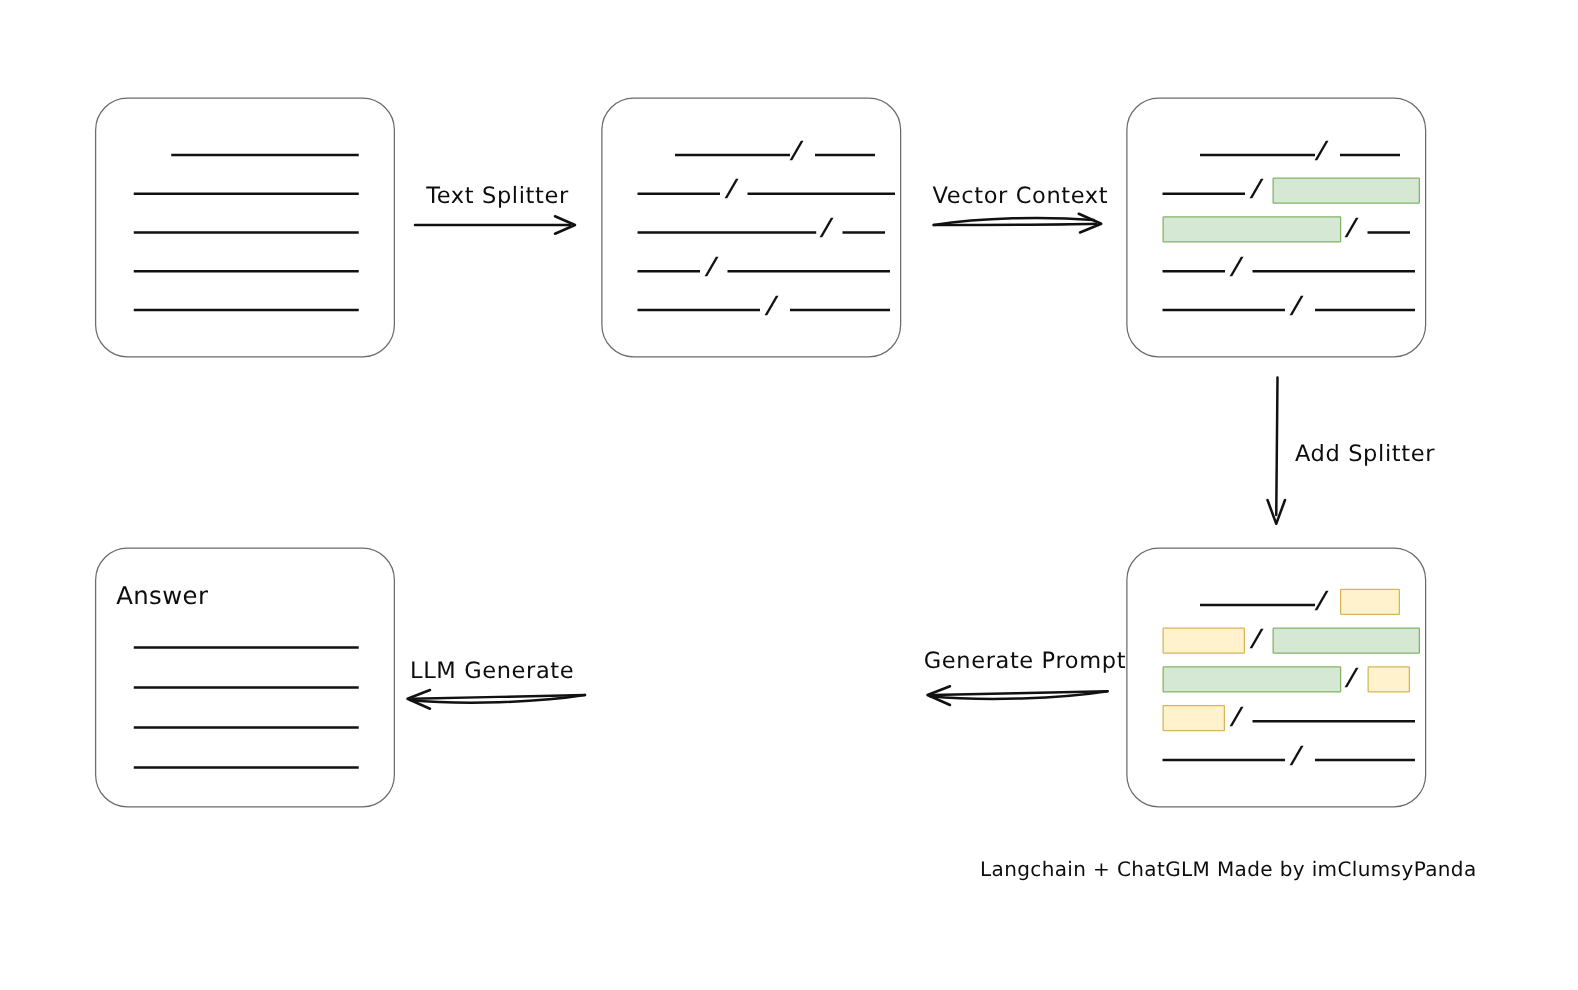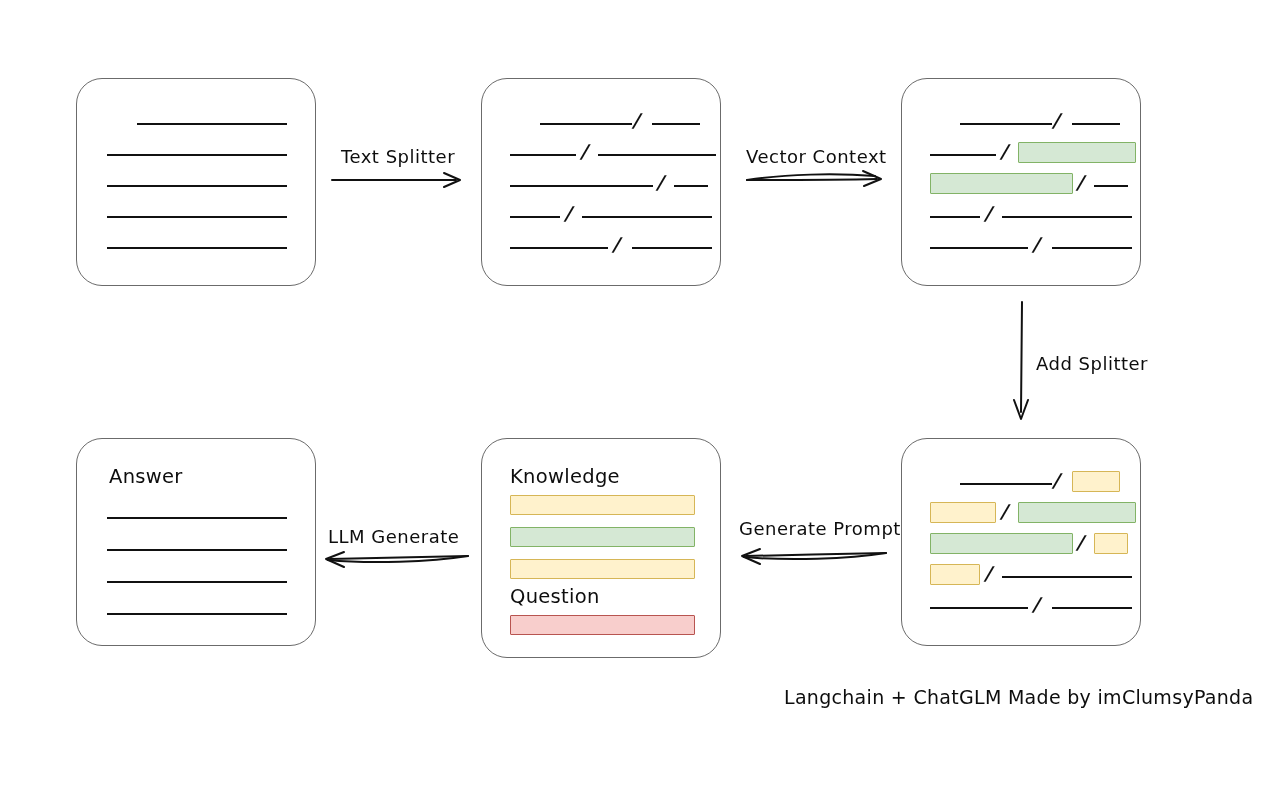--- a/index.html
+++ b/index.html
@@ -73,21 +73,21 @@
     font-family: "DejaVu Sans", sans-serif;
     font-size: 18px;
     letter-spacing: 0.5px;
     color: #0d0d0d;
     white-space: nowrap;
     text-align: center;
   }
   .footer-note {
     position: absolute;
     font-family: "DejaVu Sans", sans-serif;
-    font-size: 19px;
+    font-size: 16px;
     letter-spacing: 0.3px;
     color: #0d0d0d;
     white-space: nowrap;
   }
 
   
   .arrow-svg {
     position: absolute;
     overflow: visible;
   }
@@ -200,38 +200,30 @@
     <div class="rule" style="left:150px; top:168px; width:80px;"></div>
   </div>
 
   <div class="edge-label" style="left:739px; top:518px;">Generate Prompt</div>
   <svg class="arrow-svg" width="152" height="26" viewBox="0 0 152 26" style="left:738px; top:543px;">
     <path d="M148,10 C110,16 50,18 6,14"></path>
     <path d="M148,10 C108,11 50,12 8,13"></path>
     <polyline points="22,6 4,13 22,21"></polyline>
   </svg>
 
-  <div class="card" style="left:481px; top:438px; width:240px; height:220px;">
-    <div class="card-title" style="left:28px; top:26px;">Knowledge</div>
-    <div class="chunk yellow" style="left:28px; top:56px; width:185px; height:20px;"></div>
-    <div class="chunk green" style="left:28px; top:88px; width:185px; height:20px;"></div>
-    <div class="chunk yellow" style="left:28px; top:120px; width:185px; height:20px;"></div>
-    <div class="card-title" style="left:28px; top:146px;">Question</div>
-    <div class="chunk red" style="left:28px; top:176px; width:185px; height:20px;"></div>
-  </div>
 
   <div class="edge-label" style="left:328px; top:526px;">LLM Generate</div>
   <svg class="arrow-svg" width="150" height="26" viewBox="0 0 150 26" style="left:322px; top:546px;">
     <path d="M146,10 C108,16 48,18 6,14"></path>
     <path d="M146,10 C106,11 48,12 8,13"></path>
     <polyline points="22,6 4,13 22,21"></polyline>
   </svg>
 
   <div class="card" style="left:76px; top:438px; width:240px; height:208px;">
-    <div class="card-title" style="left:32px; top:26px;text-align:right;">Answer</div>
+    <div class="card-title" style="left:16px; top:26px;text-align:right;">Answer</div>
     <div class="rule" style="left:30px; top:78px;  width:180px;"></div>
     <div class="rule" style="left:30px; top:110px; width:180px;"></div>
     <div class="rule" style="left:30px; top:142px; width:180px;"></div>
     <div class="rule" style="left:30px; top:174px; width:180px;"></div>
   </div>
 
   <div class="footer-note" style="left:784px; top:686px;">Langchain + ChatGLM Made by imClumsyPanda</div>
 
 </div>
 

